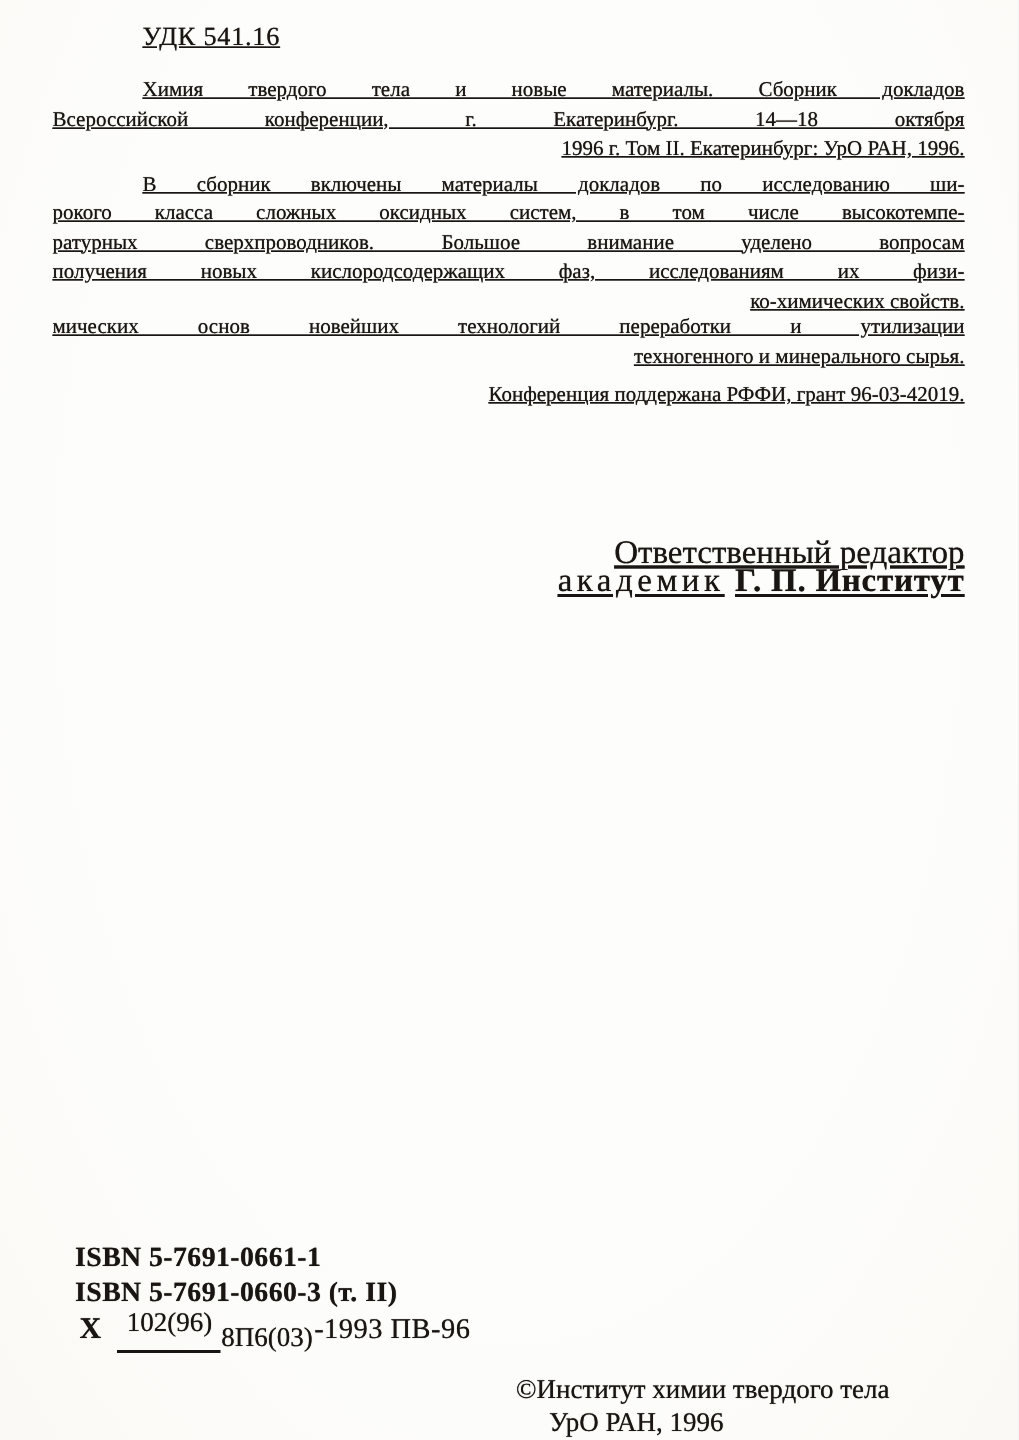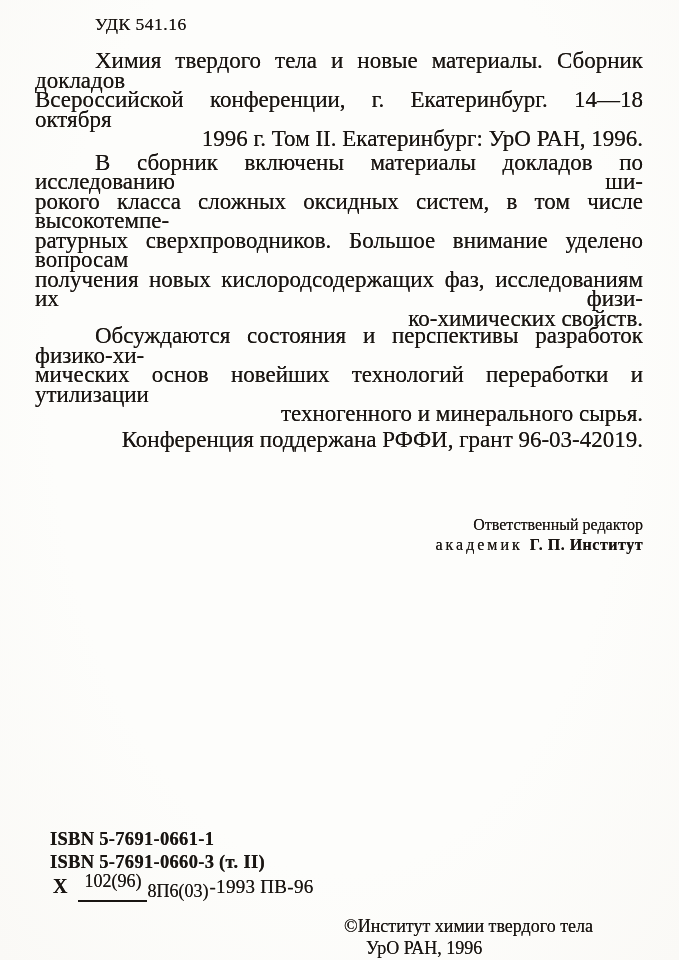--- a/index.html
+++ b/index.html
@@ -9,39 +9,40 @@
     height: 960px;
     margin: 0 auto;
     background: #fcfbf9;
     background-image: radial-gradient(ellipse at 50% 40%, #fdfdfb 60%, #faf9f6 100%);
     font-family: "Liberation Serif", "DejaVu Serif", serif;
     color: #191512;
     box-sizing: border-box;
     padding: 14px 36px 0 35px;
     overflow: hidden;
     text-shadow: 0 0 0.5px rgba(25, 18, 10, 0.85);
+    text-decoration: underline;
   }
-  .body-text { font-size: 23px; line-height: 19.5px; }
+  .body-text { font-size: 14px; line-height: 19.5px; }
   .ln { text-align: right; }
   .ln.j { text-align: justify; text-align-last: justify; }
   .ln.first { text-indent: 60px; }
   .udk {
     font-size: 17.5px;
     line-height: 20px;
     margin-left: 60px;
     letter-spacing: 0.5px;
   }
   .para1 { margin-top: 17px; }
   .para2 { margin-top: 4px; }
   .para3 { margin-top: -2px; }
   .para4 { margin-top: 6px; }
   .editor {
-    margin-top: 66px;
+    margin-top: 84px;
     text-align: center;
-    font-size: 16px;
+    font-size: 22px;
     line-height: 19.5px;
   }
   .editor-rank { letter-spacing: 3px; margin-right: 7px; }
   .editor-name { font-weight: 700; letter-spacing: 0.5px; }
   .isbn-block {
     position: absolute;
     left: 50px;
     top: 828px;
     font-size: 18.5px;
     line-height: 22.5px;
@@ -91,21 +92,20 @@
 
   <div class="body-text para2">
     <div class="ln first j">В сборник включены материалы докладов по исследованию ши-</div>
     <div class="ln j">рокого класса сложных оксидных систем, в том числе высокотемпе-</div>
     <div class="ln j">ратурных сверхпроводников. Большое внимание уделено вопросам</div>
     <div class="ln j">получения новых кислородсодержащих фаз, исследованиям их физи-</div>
     <div class="ln">ко-химических свойств.</div>
   </div>
 
   <div class="body-text para3">
-    <div class="ln first j">Обсуждаются состояния и перспективы разработок физико-хи-</div>
     <div class="ln j">мических основ новейших технологий переработки и утилизации</div>
     <div class="ln">техногенного и минерального сырья.</div>
   </div>
 
   <div class="body-text para4">
     <div class="ln first">Конференция поддержана РФФИ, грант 96-03-42019.</div>
   </div>
 
   <div class="editor">
     <div class="ln">Ответственный редактор</div>

